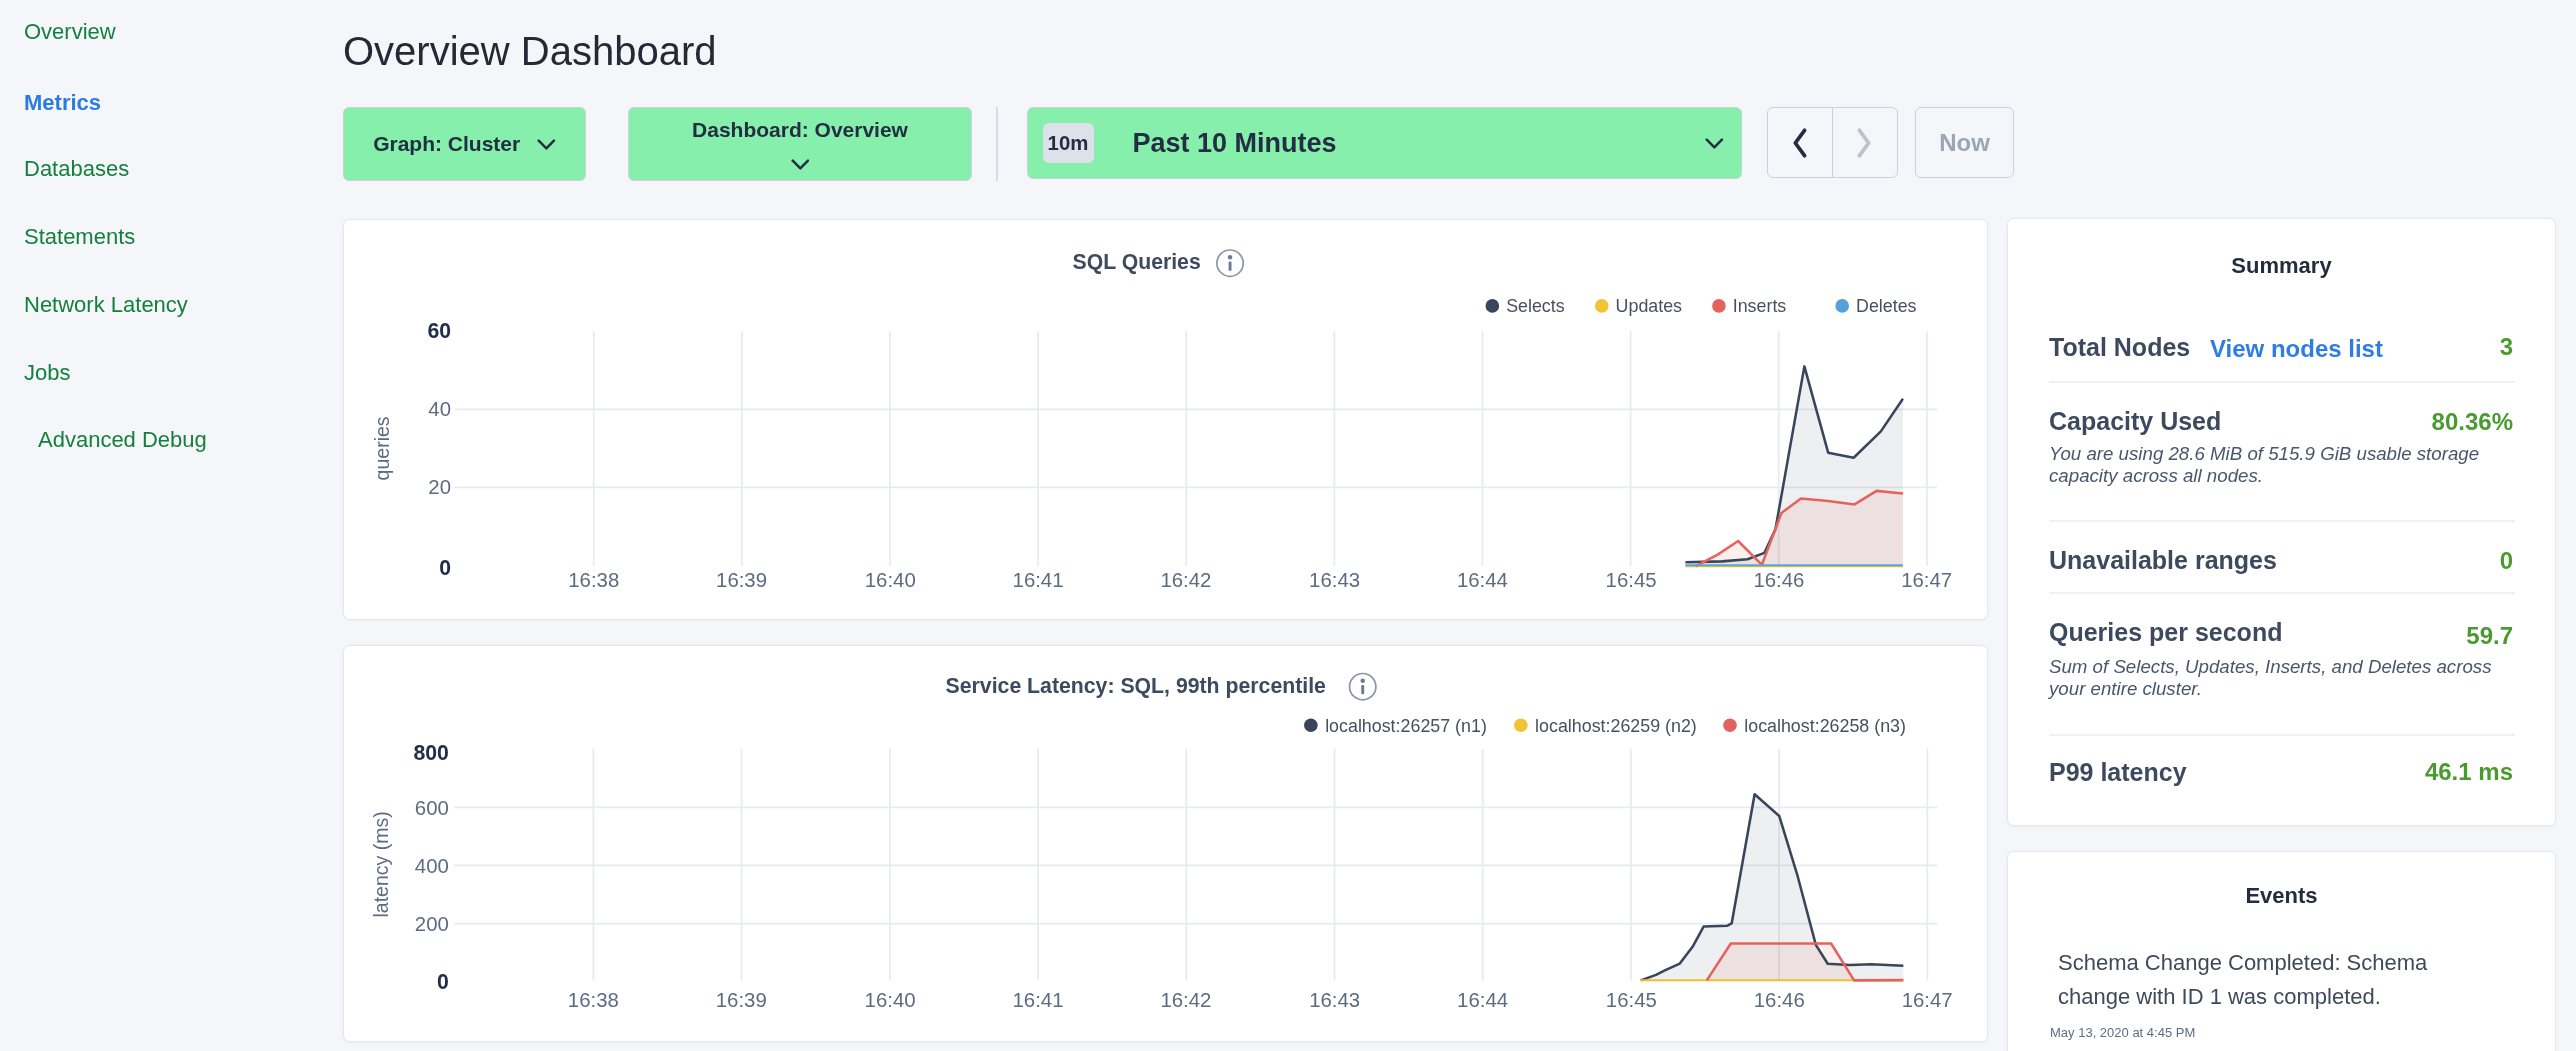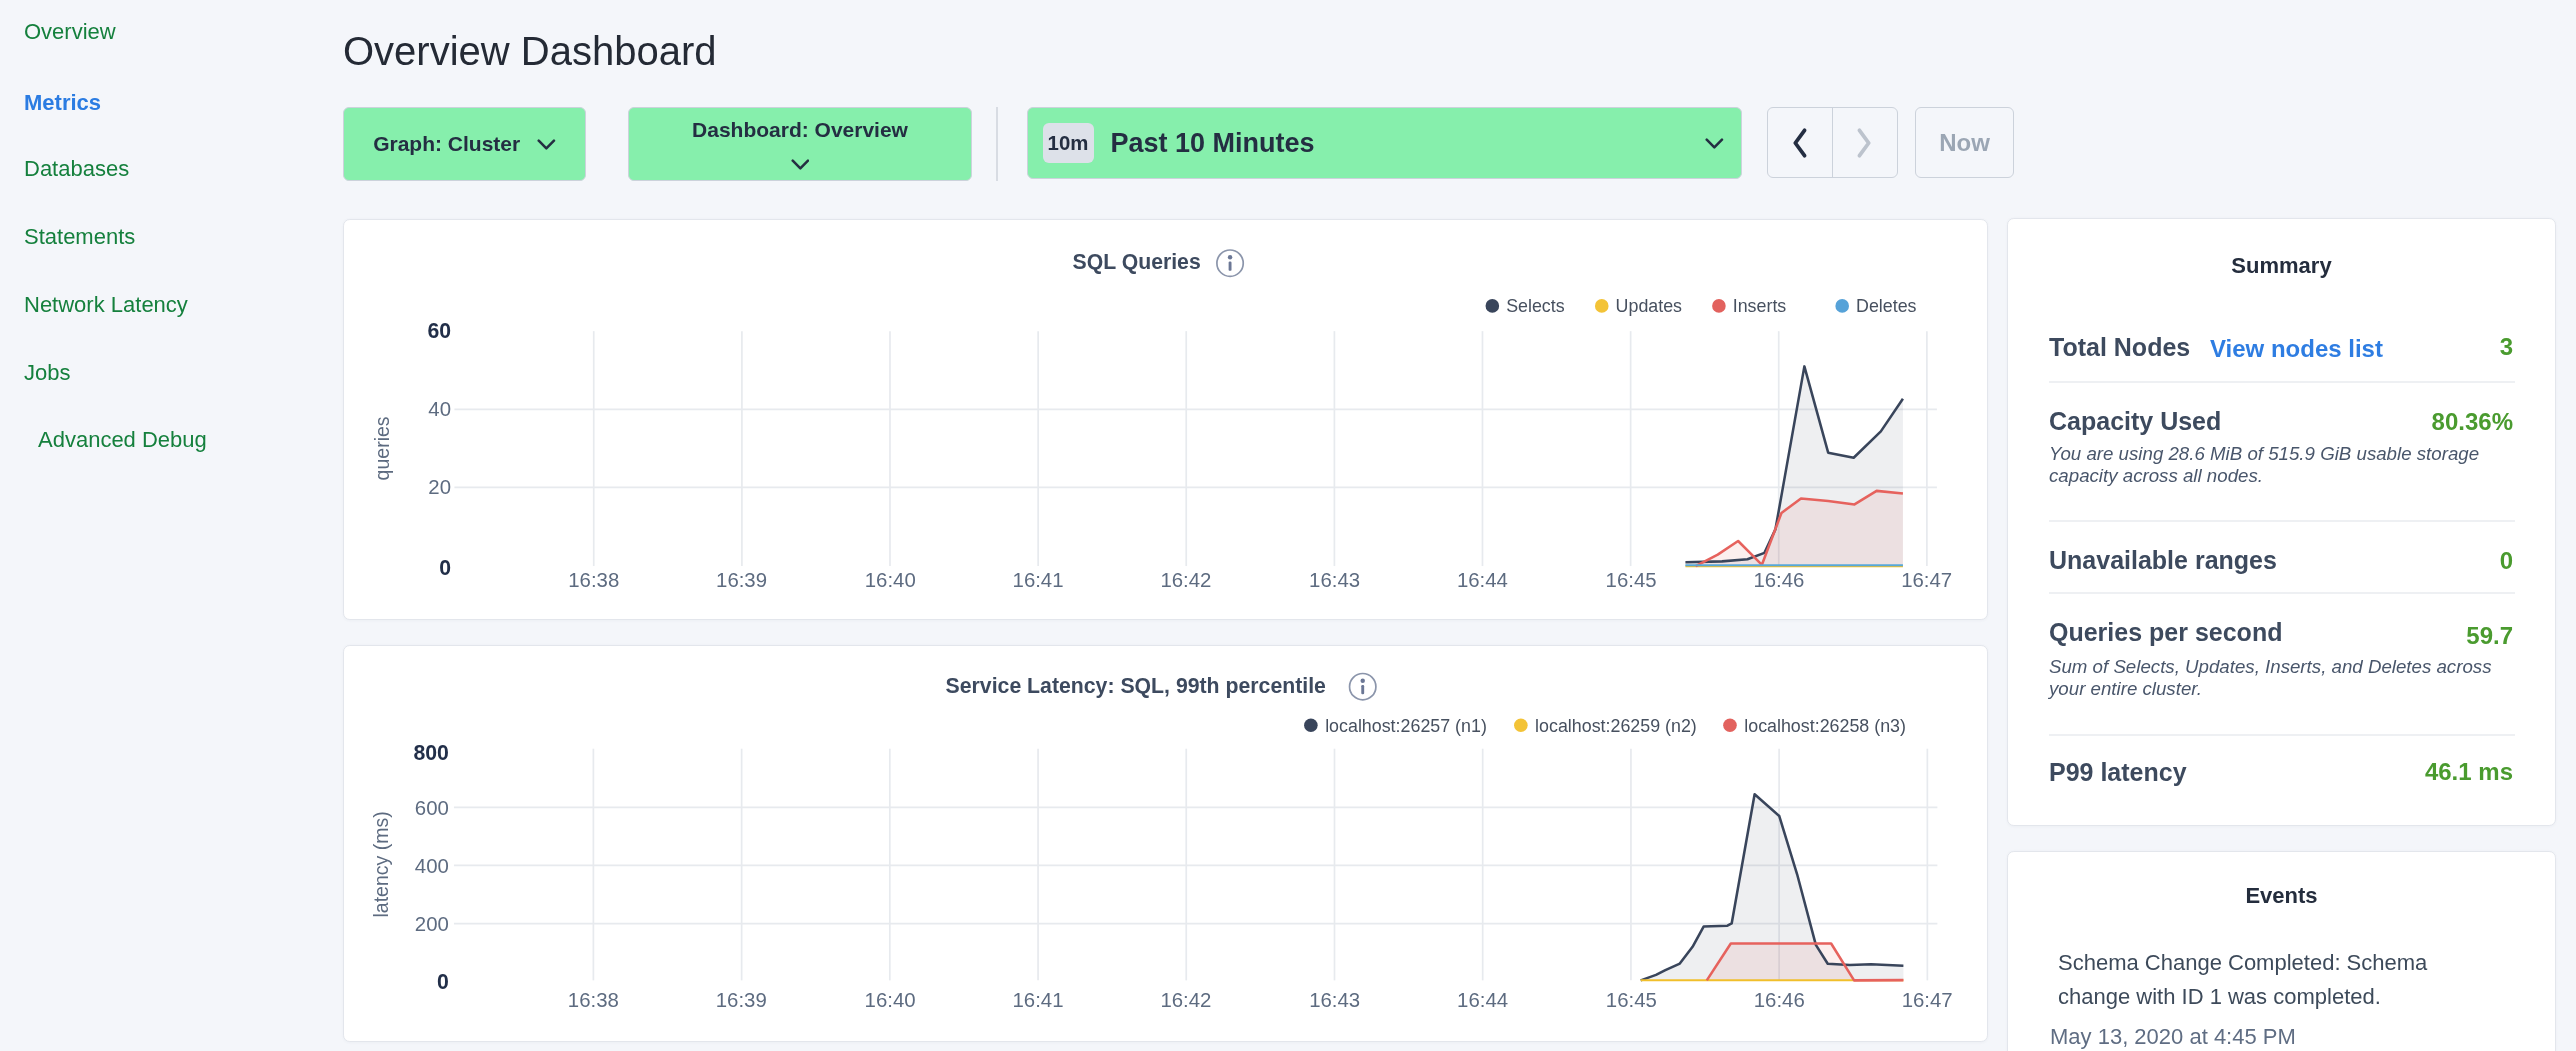--- a/index.html
+++ b/index.html
@@ -36,21 +36,21 @@
 </div>
 <div class="btn" style="left:628px; top:107px; width:344px; height:74px; gap:17px;flex-direction:column;">
   <span style="font-size:21px; font-weight:bold; color:#242e42;">Dashboard: Overview</span>
   <svg class="chev" viewBox="0 0 22 13">
       <path d="M2 2 L11 11 L20 2" fill="none" stroke="#242e42" stroke-width="3" stroke-linecap="round" stroke-linejoin="round"></path>
     </svg>
 </div>
 <div class="abs" style="left:996px; top:107px; width:1.7px; height:74px; background:#d8dce3;"></div>
 <div class="btn" style="left:1027px; top:107px; width:715px; height:72px; justify-content:flex-start;">
   <span style="margin-left:14.5px; background:#dde1e9; border-radius:6px; padding:8.5px 5.1px; font-size:20.4px; font-weight:bold; color:#242e42;">10m</span>
-  <span style="margin-left:17px; font-size:27px; font-weight:bold; color:#242e42;">Past 10 Minutes</span>
+  <span style="margin-left:39px; font-size:27px; font-weight:bold; color:#242e42;">Past 10 Minutes</span>
   <svg class="chev" viewBox="0 0 22 13" style="position:absolute; right:17px;">
       <path d="M2 2 L11 11 L20 2" fill="none" stroke="#242e42" stroke-width="3" stroke-linecap="round" stroke-linejoin="round"></path>
     </svg>
 </div>
 <div class="abs" style="left:1767px; top:107px; width:131px; height:71px; border:1.7px solid #ccd2db; border-radius:6px; display:flex;">
   <div style="width:50%; height:100%; display:flex; align-items:center; justify-content:center; border-right:1.7px solid #ccd2db;">
     <svg width="17" height="32" viewBox="0 0 20 38">
         <path d="M16 4 L5 19 L16 34" fill="none" stroke="#242e42" stroke-width="4.5" stroke-linecap="round" stroke-linejoin="round"></path>
       </svg>
   </div>
@@ -199,14 +199,14 @@
 <div class="abs slabel" style="left:2049px; top:620px;">Queries per second</div>
 <div class="abs grn" style="right:63px; top:624px;">59.7</div>
 <div class="abs sdesc" style="left:2049px; top:656px;">Sum of Selects, Updates, Inserts, and Deletes across<br>your entire cluster.</div>
 <div class="sep" style="top:734px;"></div>
 <div class="abs slabel" style="left:2049px; top:760px;">P99 latency</div>
 <div class="abs grn" style="right:63px; top:760px;">46.1 ms</div>
 
 <div class="card" style="left:2007px; top:851px; width:549px; height:238px;"></div>
 <div class="abs" style="left:2007px; top:885px; width:549px; text-align:center; font-size:22px; font-weight:bold; color:#242d3d; line-height:1;">Events</div>
 <div class="abs" style="left:2050px; top:946px; font-size:22px; color:#3d4a5a; line-height:34px;margin-left:8px;">Schema Change Completed: Schema<br>change with ID 1 was completed.</div>
-<div class="abs" style="left:2050px; top:1026px; font-size:22px; color:#5f6d83; line-height:1;">May 13, 2020 at 4:45 PM</div>
+<div class="abs" style="left:2050px; top:1026px; font-size:13px; color:#5f6d83; line-height:1;">May 13, 2020 at 4:45 PM</div>
 
 
 </body></html>

